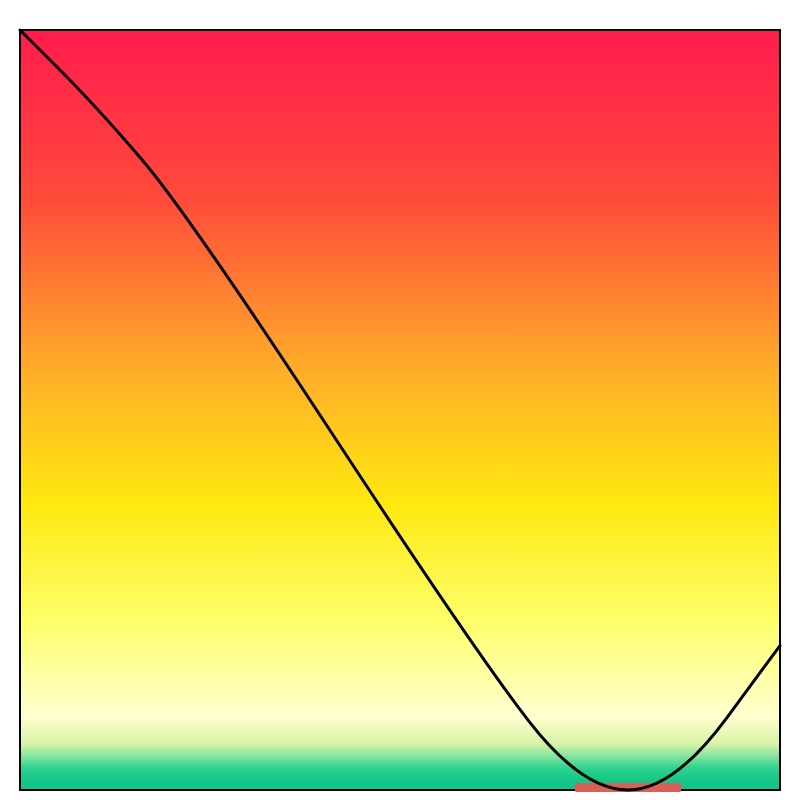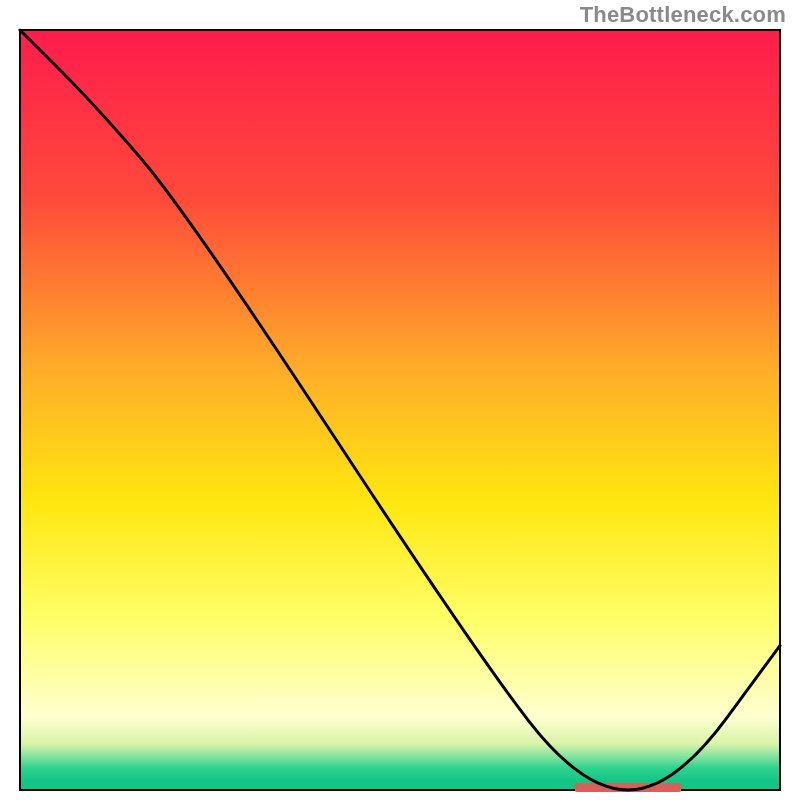--- a/index.html
+++ b/index.html
@@ -29,21 +29,20 @@
   svg.chart {
     position: absolute;
     left: 0;
     top: 0;
   }
 </style>
 </head>
 <body>
 
 <div class="stage">
-  <div class="watermark">TheBottleneck.com</div>
 
   <svg class="chart" width="800" height="800">
     <defs>
       <linearGradient id="bg-grad" x1="0" y1="0" x2="0" y2="1">
           <stop offset="0.00%" stop-color="#ff1c4d"></stop>
           <stop offset="22.00%" stop-color="#ff4a3a"></stop>
           <stop offset="45.00%" stop-color="#ffae29"></stop>
           <stop offset="62.00%" stop-color="#ffe70f"></stop>
           <stop offset="78.00%" stop-color="#feff6b"></stop>
           <stop offset="90.50%" stop-color="#ffffd0"></stop>

